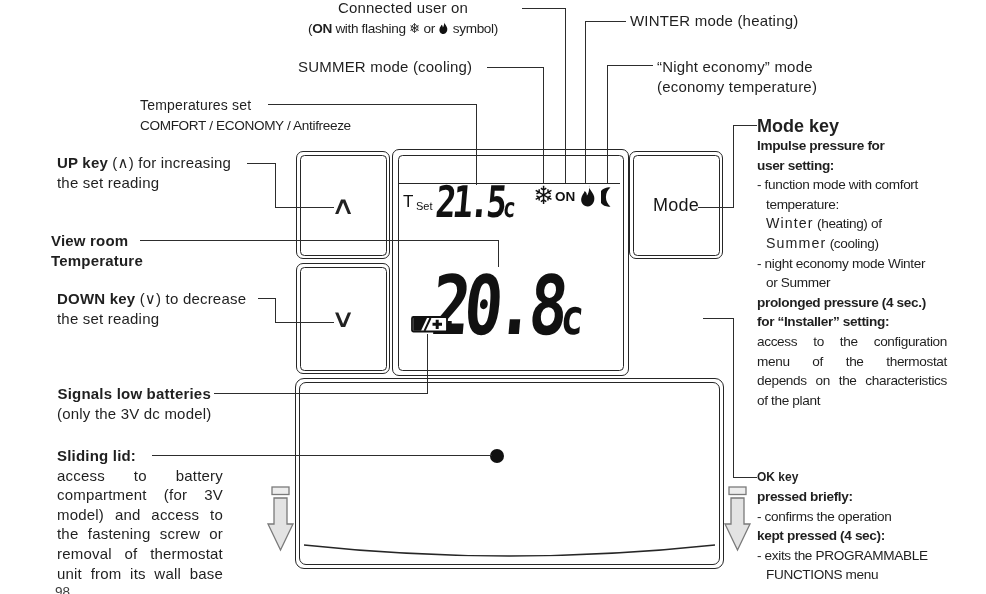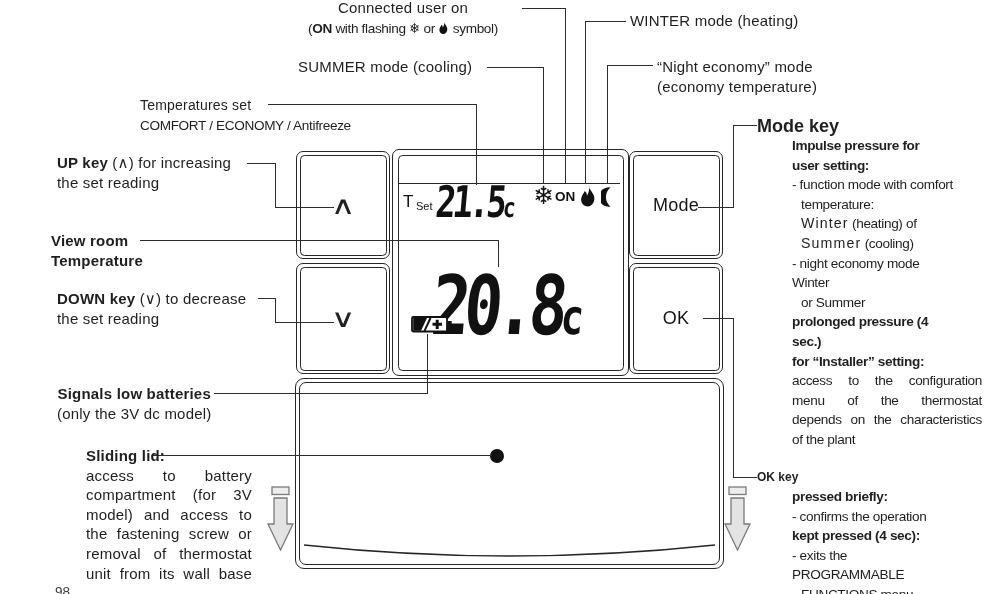--- a/index.html
+++ b/index.html
@@ -8,21 +8,21 @@
   
   .ln{position:absolute;background:#2d2d2d;}
   .h{height:1.3px;} .v{width:1.3px;}
   
   .lbl{position:absolute;font-size:15px;line-height:20px;letter-spacing:.2px;}
   .b{font-weight:bold;}
   .cond{font-size:13.6px;letter-spacing:-.35px;}
   .jl{display:block;width:166px;text-align:justify;text-align-last:justify;}
   .jl2{display:block;width:190px;text-align:justify;text-align-last:justify;}
   .ind{padding-left:9px;}
-  .rline{display:block;font-size:13.6px;letter-spacing:-.35px;line-height:19.6px;margin-left:35px;}
+  .rline{display:block;font-size:13.6px;letter-spacing:-.35px;line-height:19.6px;}
   .spaced{letter-spacing:1.1px;font-size:14.2px;}
   
   .panel{position:absolute;border:1.6px solid #262626;border-radius:7px;background:#fff;}
   .panel .in{position:absolute;inset:2.5px;border:1px solid #262626;border-radius:4.5px;
              display:flex;align-items:center;justify-content:center;box-sizing:border-box;}
   .disp .in{inset:4.5px;}
   .lcdline{position:absolute;left:398px;top:183px;width:222px;height:1.2px;background:#262626;}
   .seg{font-family:"DejaVu Sans Mono",monospace;font-weight:bold;color:#111;
        display:inline-block;transform:skewX(-5deg) scaleY(1.28);transform-origin:top left;}
   .chev{font-family:"DejaVu Sans",sans-serif;font-size:25px;color:#222;
@@ -49,25 +49,20 @@
         <span class="chev">∨</span>
       </div>
   </div>
 
   <div class="panel" style="left:629px;top:151px;width:92px;height:106px;">
     <div class="in">
         <span class="keylbl">Mode</span>
       </div>
   </div>
 
-  <div class="panel" style="left:629px;top:263px;width:92px;height:109px;">
-    <div class="in">
-        <span class="keylbl">OK</span>
-      </div>
-  </div>
 
   <div class="panel disp" style="left:392px;top:149px;width:235px;height:225px;">
     <div class="in"></div>
   </div>
   <div class="lcdline"></div>
 
   <div class="abs" style="left:403px;top:192px;font-size:17px;color:#111;">T</div>
   <div class="abs" style="left:416px;top:200px;font-size:11px;color:#111;">Set</div>
   <div class="abs" style="left:438px;top:176px;">
     <span class="seg" style="font-size:34px;letter-spacing:-3.5px;"><span>21.5</span><span style="font-size:21px;">c</span></span>
@@ -169,21 +164,21 @@
   <div class="lbl b" style="left:51px;top:231px;">
     <span>View room</span><br><span>Temperature</span>
   </div>
   <div class="lbl" style="left:57px;top:289px;">
     <span class="b">DOWN key</span><span> (∨) to decrease</span><br>
     <span>the set reading</span>
   </div>
   <div class="lbl" style="left:57px;top:384px;text-align:center;">
     <span class="b">Signals low batteries</span><br><span>(only the 3V dc model)</span>
   </div>
-  <div class="lbl" style="left:57px;top:446px;line-height:19.6px;margin-left:29px;">
+  <div class="lbl" style="left:57px;top:446px;line-height:19.6px;">
     <span class="b">Sliding lid:</span><br>
     <span class="jl">access to battery</span>
     <span class="jl">compartment (for 3V</span>
     <span class="jl">model) and access to</span>
     <span class="jl">the fastening screw or</span>
     <span class="jl">removal of thermostat</span>
     <span class="jl">unit from its wall base</span>
   </div>
 
   <div class="abs" style="left:757px;top:116px;width:200px;">

